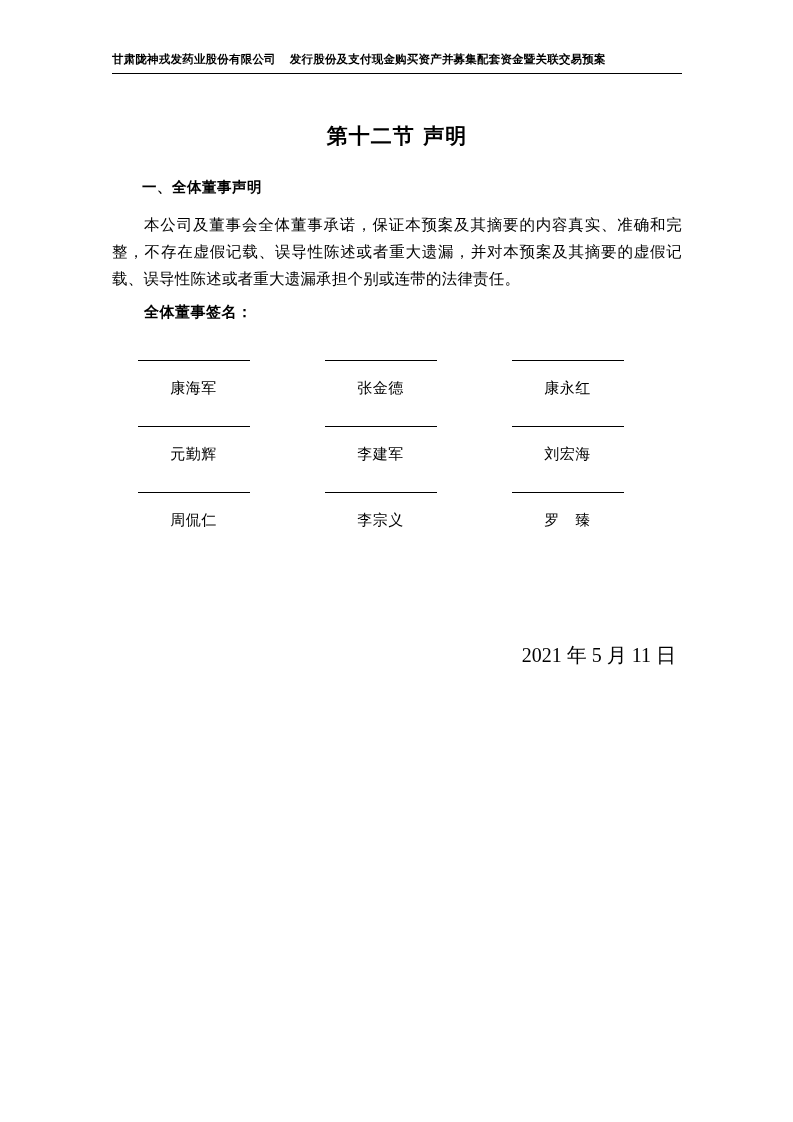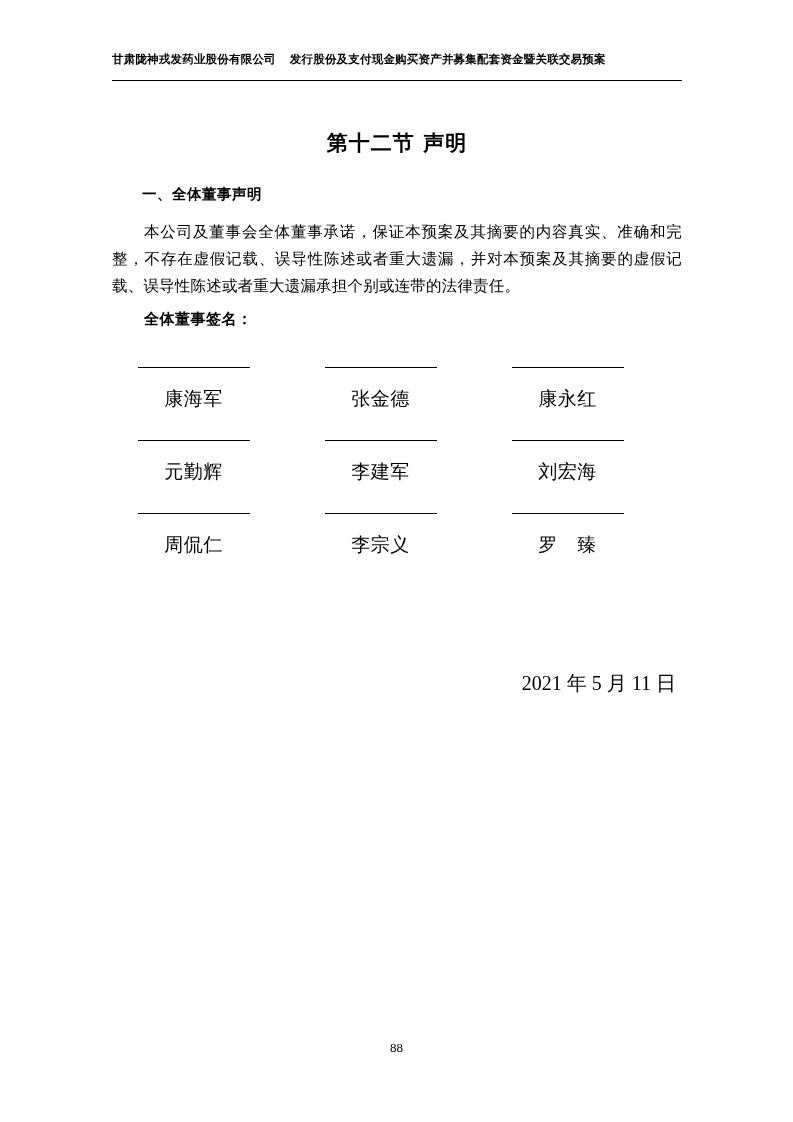--- a/index.html
+++ b/index.html
@@ -24,21 +24,21 @@
     top: 0;
     width: 570px;
   }
   .header {
     margin-top: 52px;
     font-family: "DejaVu Sans", "Liberation Sans", sans-serif;
     font-size: 11.5px;
     font-weight: bold;
     letter-spacing: 0.2px;
     white-space: nowrap;
-    padding-bottom: 13px;
+    padding-bottom: 6px;
     border-bottom: 1.2px solid #000;
     text-align: left;
   }
   .header .sep {
     display: inline-block;
     width: 14px;
   }
   .doc-title {
     margin-top: 48px;
     text-align: center;
@@ -92,21 +92,21 @@
   .sig-cell:last-child {
     margin-right: 0;
   }
   .sig-line {
     border-top: 1.2px solid #000;
     width: 112px;
     margin: 0 auto;
   }
   .sig-name {
     margin-top: 18px;
-    font-size: 19px;
+    font-size: 15px;
     letter-spacing: 0.5px;
   }
   .sig-name.spaced {
     letter-spacing: 0.5px;
   }
   .date-line {
     margin-top: 112px;
     text-align: right;
     font-size: 20px;
     padding-right: 6px;
@@ -186,14 +186,13 @@
           <div class="sig-name spaced">罗　臻</div>
         </div>
       </div>
 
     </div>
 
     <div class="date-line">2021 年 5 月 11 日</div>
 
   </div>
 
-  <div class="page-number">88</div>
 </div>
 
 </body></html>

